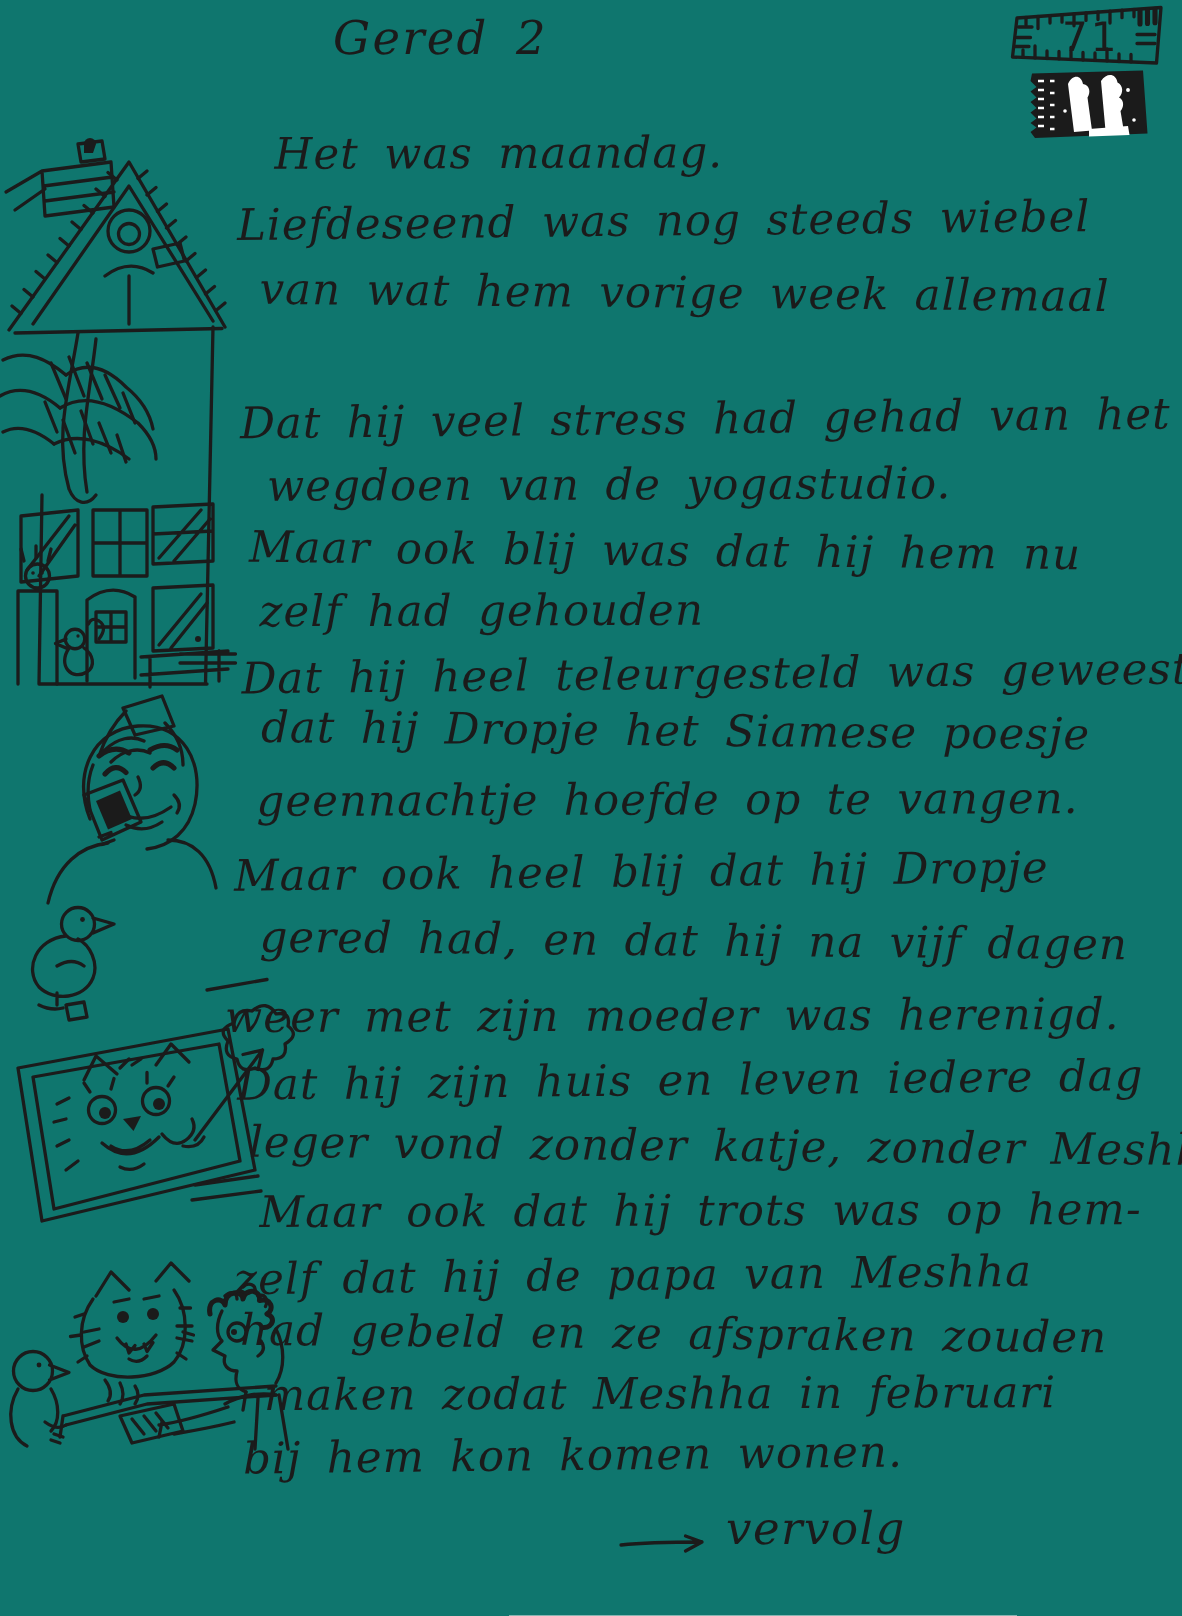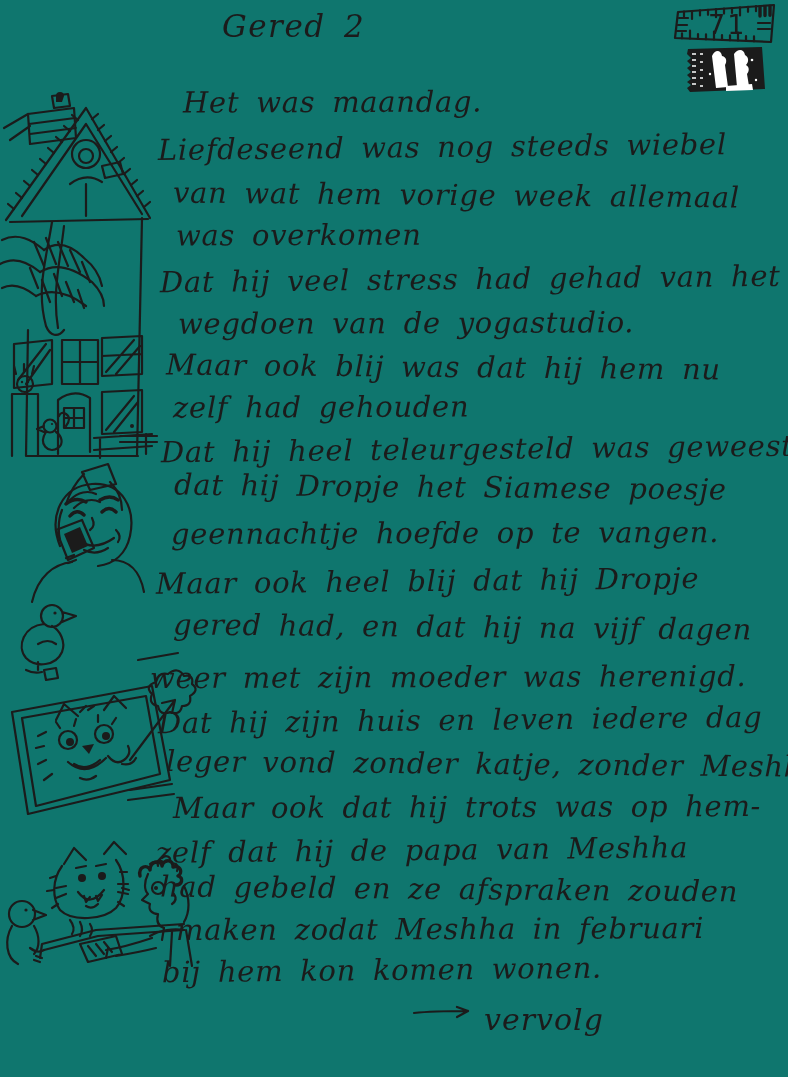--- a/index.html
+++ b/index.html
@@ -9,21 +9,21 @@
   }
   .hw{
     position:absolute;font-style:italic;color:#1b1b1b;font-size:29px;
     letter-spacing:0.7px;word-spacing:7px;white-space:nowrap;
     font-family:"DejaVu Serif","Liberation Serif",serif;
   }
   .title{font-size:31px;letter-spacing:1.5px;}
   .rA{transform:rotate(-0.6deg);}
   .rB{transform:rotate(0.5deg);}
   .rC{transform:rotate(-0.2deg);}
-  .footer-line{position:absolute;left:412px;top:1002px;display:flex;align-items:flex-start;gap:8px;}
+  .footer-line{position:absolute;left:412px;top:1002px;display:flex;align-items:flex-end;gap:8px;}
   .footer-line .hw-inline{
     font-style:italic;color:#1b1b1b;font-size:30px;letter-spacing:1px;
     font-family:"DejaVu Serif","Liberation Serif",serif;
   }
   svg{position:absolute;overflow:visible;}
   svg path,svg line,svg circle,svg rect,svg polyline{vector-effect:none;}
   .ink{stroke:#1b1b1b;fill:none;stroke-width:2.2;stroke-linecap:round;stroke-linejoin:round;}
   .ink-thick{stroke:#1b1b1b;fill:none;stroke-width:3.4;stroke-linecap:round;stroke-linejoin:round;}
   .ink-fill{fill:#1b1b1b;stroke:none;}
   .paper-fill{fill:#ffffff;stroke:none;}
@@ -152,21 +152,20 @@
     <path class="ink" d="M148,38 C144,46 144,54 148,58 L142,64 L150,68 C148,74 152,78 158,78 C156,86 158,90 164,92"></path>
     <circle class="ink" cx="158" cy="52" r="6"></circle>
       <circle class="ink-fill" cx="156" cy="52" r="2"></circle>
     <path class="ink" d="M174,58 q4,6 -2,10 M164,92 L162,104 M184,50 C190,62 190,76 184,86"></path>
     <path class="ink" d="M150,100 C160,94 174,92 184,94 M152,102 C134,108 120,112 106,114 M156,112 C140,116 128,118 116,120 M108,112 l-2,10 M186,94 L192,130 M172,96 L170,130"></path>
   </svg>
 
   <div class="hw rC" style="left:183px;top:85px">Het was maandag.</div>
   <div class="hw rA" style="left:158px;top:130px">Liefdeseend was nog steeds wiebel</div>
   <div class="hw rB" style="left:173px;top:178px">van wat hem vorige week allemaal</div>
-  <div class="hw rC" style="left:176px;top:218px">was overkomen</div>
   <div class="hw rA" style="left:160px;top:262px">Dat hij veel stress had gehad van het</div>
   <div class="hw rC" style="left:178px;top:306px">wegdoen van de yogastudio.</div>
   <div class="hw rB" style="left:166px;top:350px">Maar ook blij was dat hij hem nu</div>
   <div class="hw rC" style="left:173px;top:390px">zelf had gehouden</div>
   <div class="hw rA" style="left:161px;top:432px">Dat hij heel teleurgesteld was geweest</div>
   <div class="hw rB" style="left:174px;top:470px">dat hij Dropje het Siamese poesje</div>
   <div class="hw rC" style="left:171px;top:516px">geennachtje hoefde op te vangen.</div>
   <div class="hw rA" style="left:156px;top:564px">Maar ook heel blij dat hij Dropje</div>
   <div class="hw rB" style="left:173px;top:610px">gered had, en dat hij na vijf dagen</div>
   <div class="hw rC" style="left:150px;top:660px">weer met zijn moeder was herenigd.</div>

